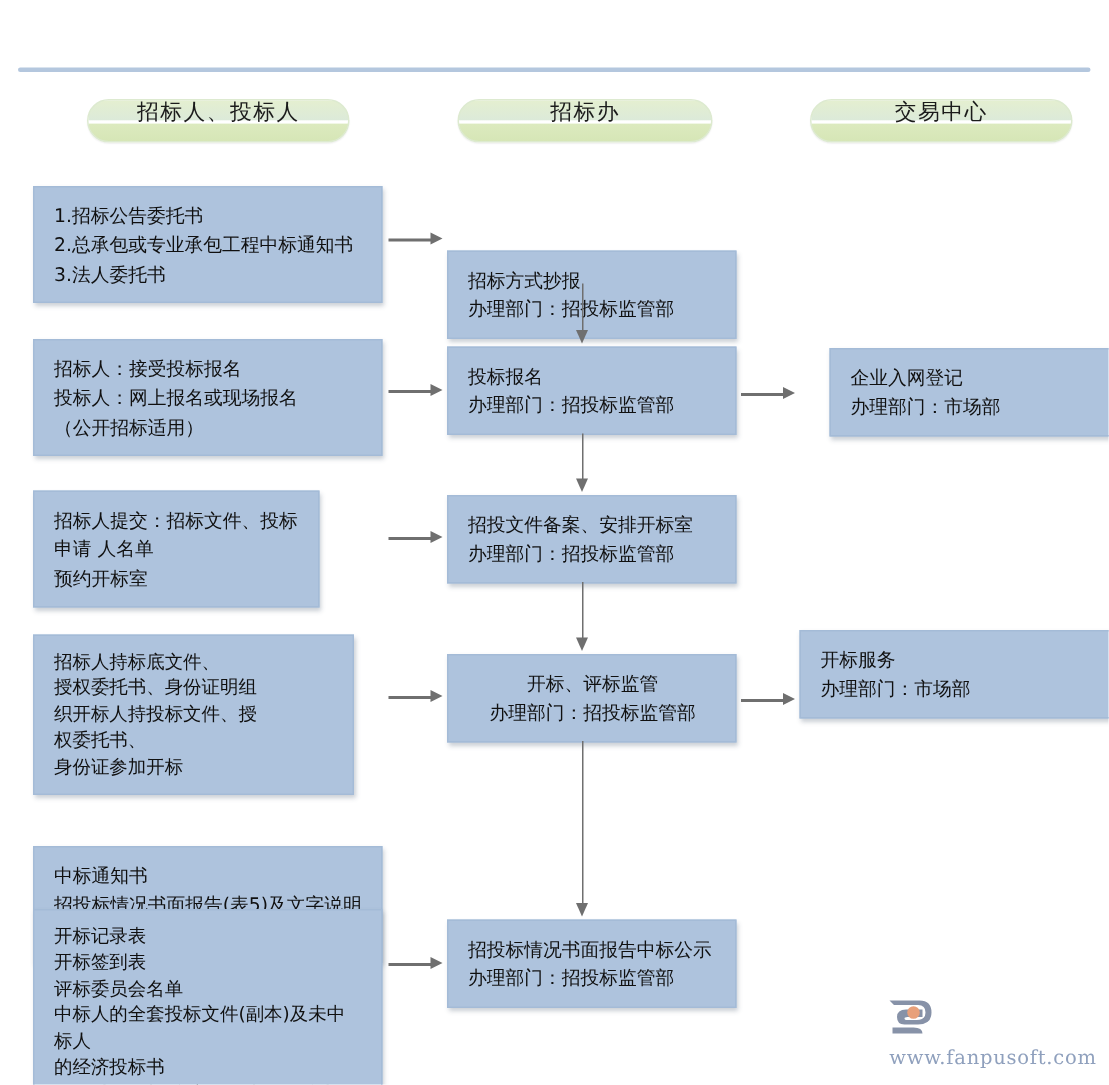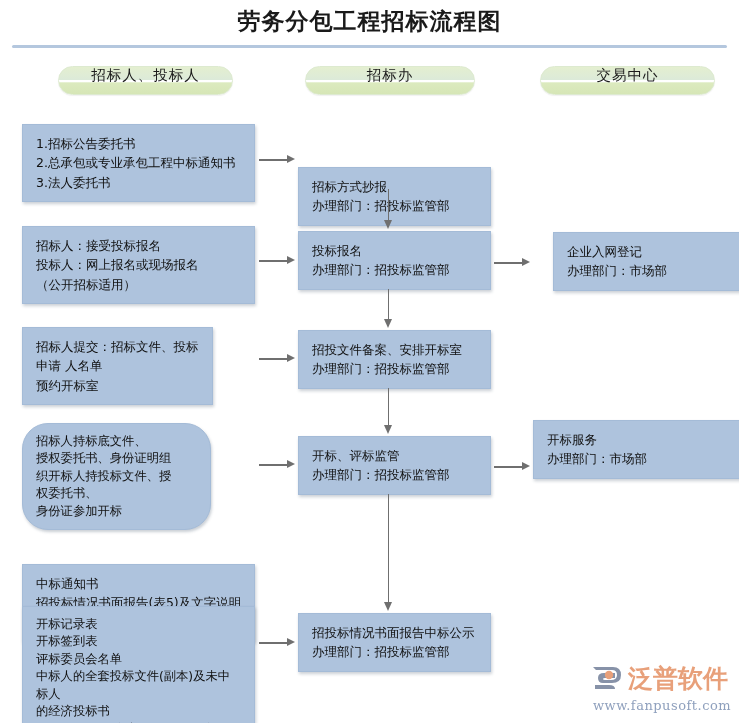--- a/index.html
+++ b/index.html
@@ -140,21 +140,20 @@
     letter-spacing: 0.5px;
     text-align: center;
     margin-top: 1px;
   }
 </style>
 </head>
 <body>
 
 <div id="canvas">
 
-  <div class="title">劳务分包工程招标流程图</div>
   <div class="title-rule"></div>
 
   <div id="lanes">
       <div class="lane-pill" style="left: 58px; top: 66px; width: 175px;">
         <span>招标人、投标人</span>
       </div>
       <div class="lane-pill" style="left: 305px; top: 66px; width: 170px;">
         <span>招标办</span>
       </div>
       <div class="lane-pill" style="left: 540px; top: 66px; width: 175px;">
@@ -163,41 +162,41 @@
     </div>
   <div id="nodes">
       <div class="node" style="left: 22px; top: 124px; width: 233px; min-height: 66px;">1.招标公告委托书
 2.总承包或专业承包工程中标通知书
 3.法人委托书</div>
       <div class="node" style="left: 22px; top: 226px; width: 233px; min-height: 67px;">招标人：接受投标报名
 投标人：网上报名或现场报名
 （公开招标适用）</div>
       <div class="node" style="left: 22px; top: 327px; width: 191px; min-height: 50px;">招标人提交：招标文件、投标申请 人名单
 预约开标室</div>
-      <div class="node tight" style="left: 22px; top: 423px; width: 189px; min-height: 97px; border-radius: 26px;">招标人持标底文件、
+      <div class="node tight" style="left: 22px; top: 423px; width: 214px; min-height: 97px;">招标人持标底文件、
 授权委托书、身份证明组
 织开标人持投标文件、授
 权委托书、
 身份证参加开标</div>
       <div class="node" style="left: 22px; top: 564px; width: 233px; min-height: 53px;">中标通知书
 招投标情况书面报告(表5)及文字说明
 开标记录表</div>
       <div class="node tight" style="left: 22px; top: 606px; width: 233px; min-height: 110px;">开标记录表
 开标签到表
 评标委员会名单
 中标人的全套投标文件(副本)及未中标人
 的经济投标书
 评标过程资料:专家打分表及汇总表等</div>
       <div class="node" style="left: 298px; top: 131px; width: 193px; min-height: 55px; margin-top: 36px;">招标方式抄报
 办理部门：招投标监管部</div>
       <div class="node" style="left: 298px; top: 231px; width: 193px; min-height: 55px;">投标报名
 办理部门：招投标监管部</div>
       <div class="node" style="left: 298px; top: 330px; width: 193px; min-height: 55px;">招投文件备案、安排开标室
 办理部门：招投标监管部</div>
-      <div class="node" style="left: 298px; top: 436px; width: 193px; min-height: 55px;">开标、评标监管
+      <div class="node" style="left: 298px; top: 436px; width: 193px; min-height: 55px; text-align: center;">开标、评标监管
 办理部门：招投标监管部</div>
       <div class="node" style="left: 298px; top: 613px; width: 193px; min-height: 55px;">招投标情况书面报告中标公示
 办理部门：招投标监管部</div>
       <div class="node" style="left: 533px; top: 232px; width: 210px; min-height: 53px; margin-left: 20px;">企业入网登记
 办理部门：市场部</div>
       <div class="node" style="left: 533px; top: 420px; width: 209px; min-height: 53px;">开标服务
 办理部门：市场部</div>
     </div>
   <div id="connectors">
       <div class="h-arrow" style="left: 259px; top: 155px; width: 36px;">
@@ -246,18 +245,17 @@
       </div>
     </div>
 
   <div class="logo">
     <div class="logo-row">
       <svg class="logo-mark" viewBox="0 0 34 34">
         <path d="M2 6 L22 6 Q30 6 30 14 Q30 22 21 22 L12 22 Q7 22 7 17 Q7 12 13 12 L24 12 L24 17 L14 17 Q12 17 12 18 Q12 19 14 19 L20 19 Q26 19 26 14 Q26 9 21 9 L5 9 Z" fill="#8792a8"></path>
         <path d="M4 24 L18 24 Q24 24 24 28 L4 28 Z" fill="#8792a8"></path>
         <circle cx="18" cy="14" r="4.2" fill="#e8a07a"></circle>
       </svg>
-      <div class="logo-text">泛普软件</div>
     </div>
     <div class="logo-url">www.fanpusoft.com</div>
   </div>
 
 </div>
 
 </body></html>

